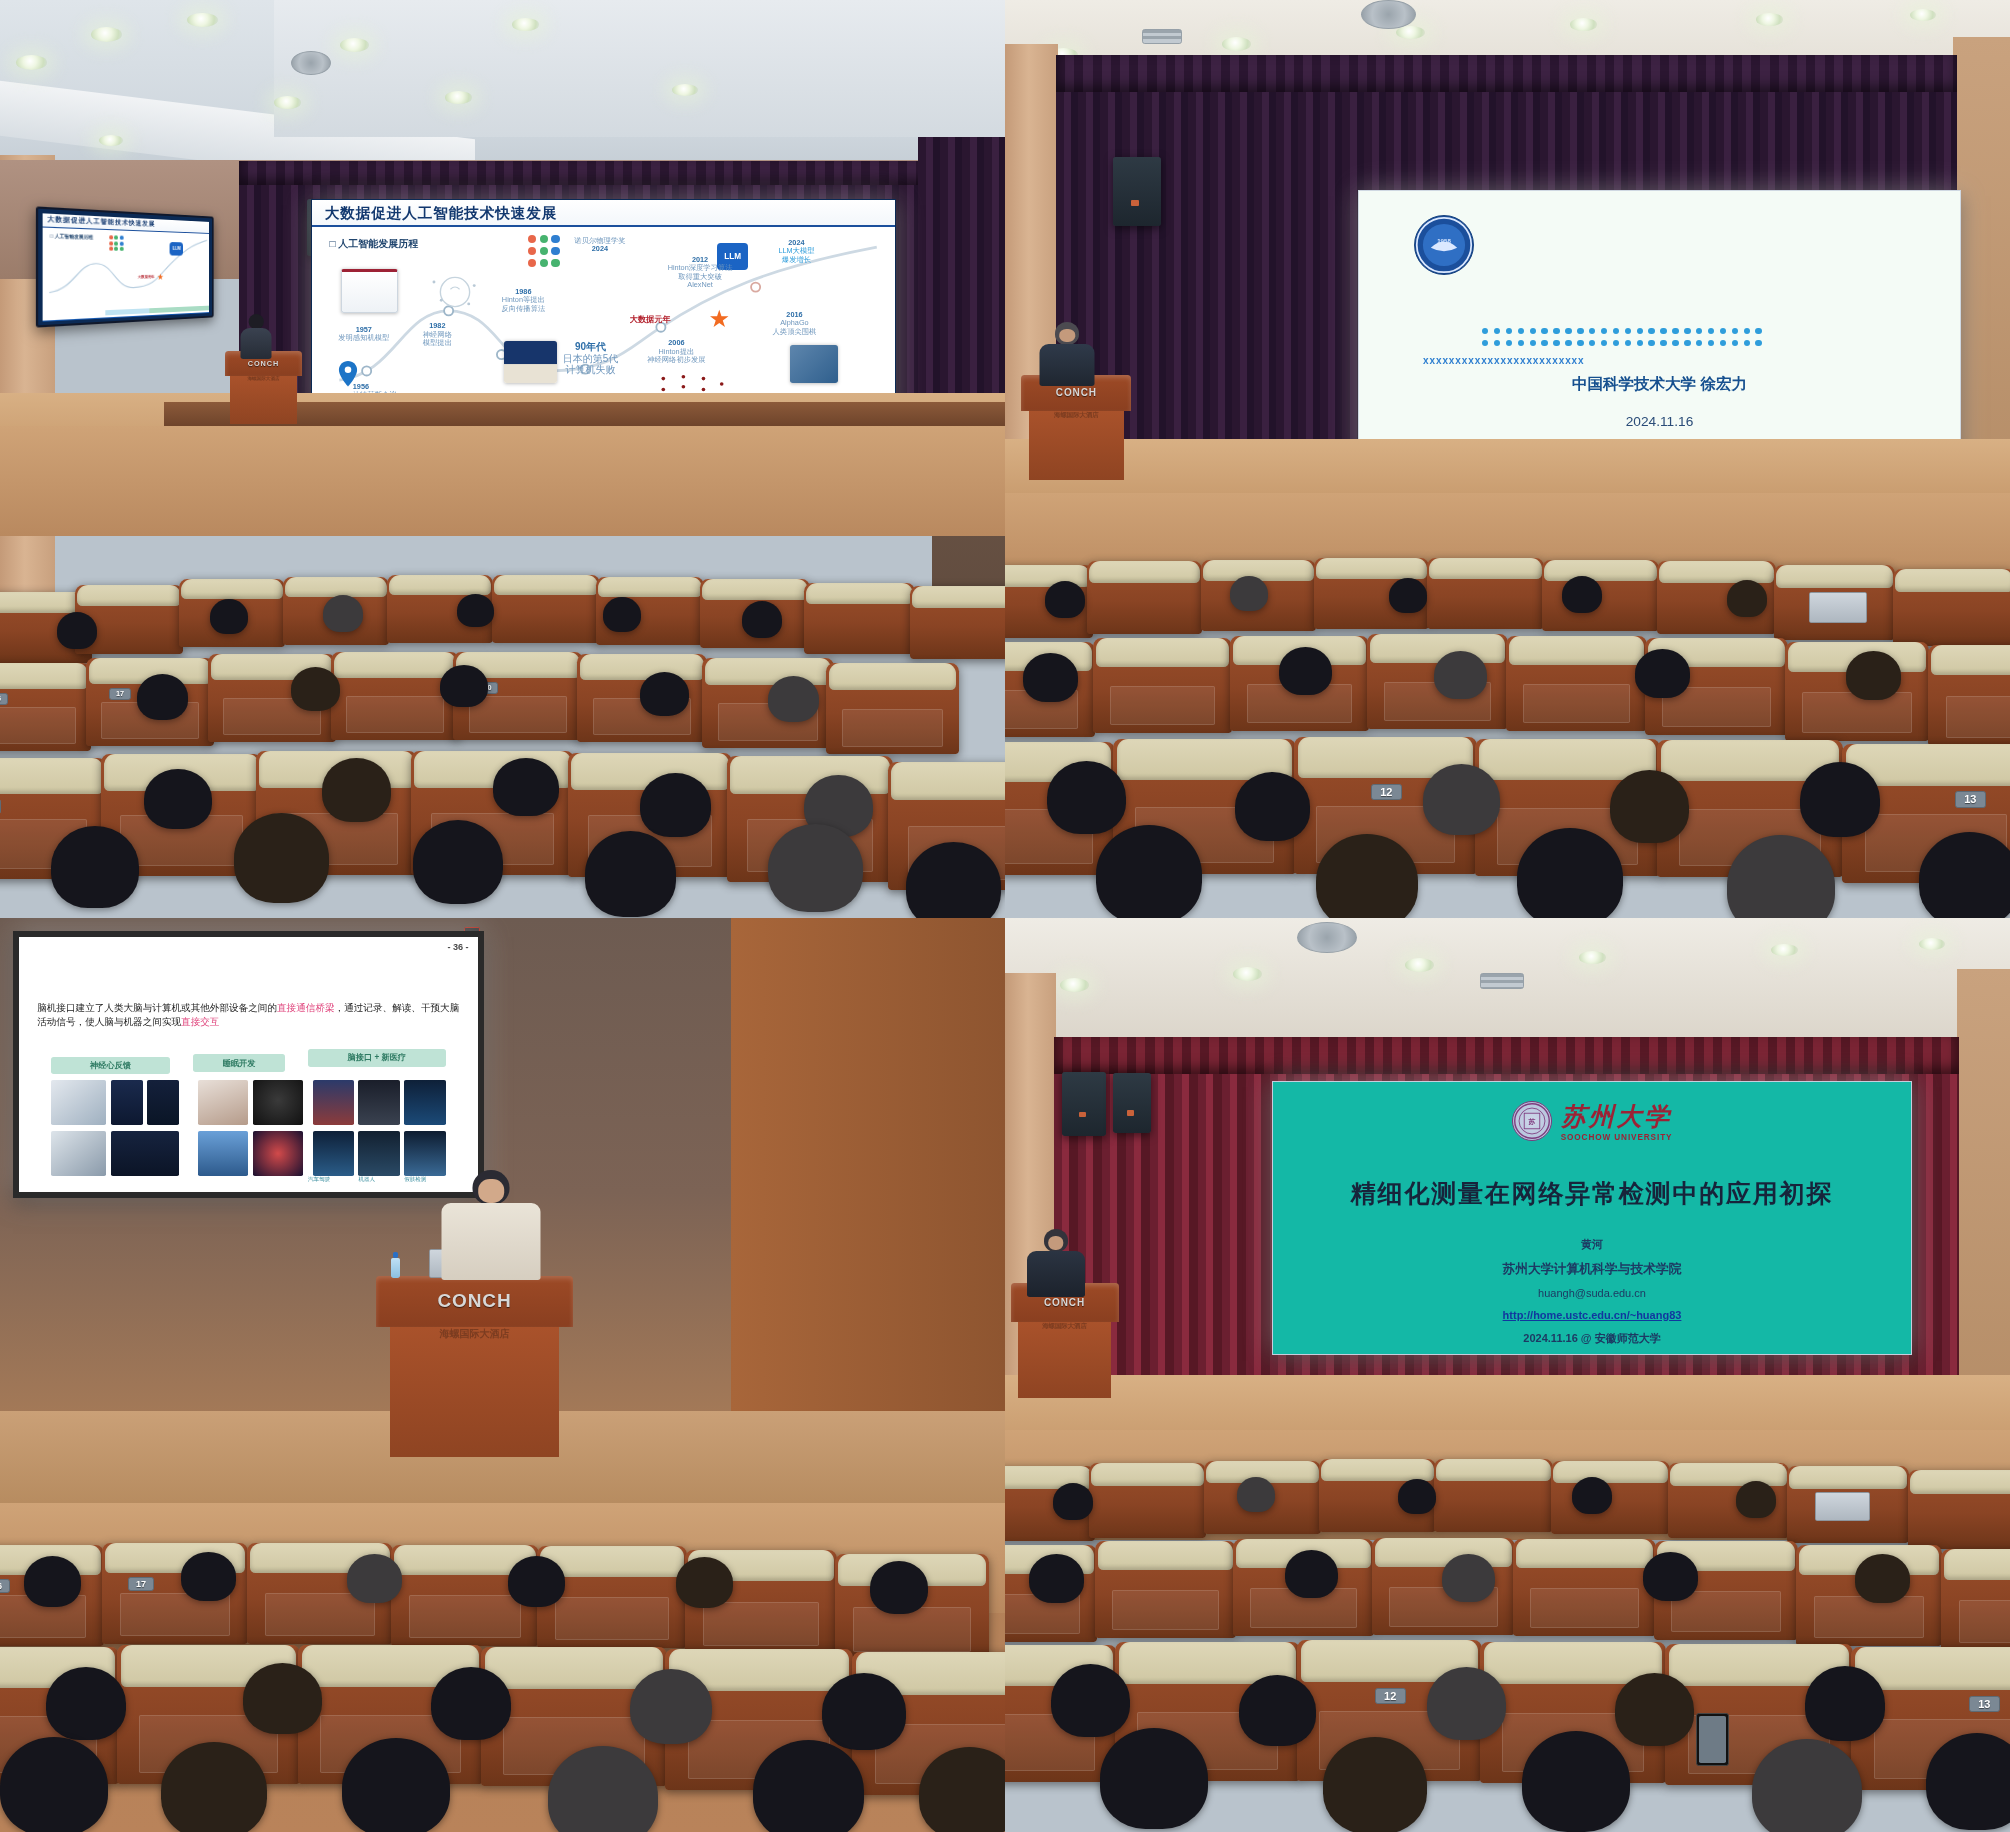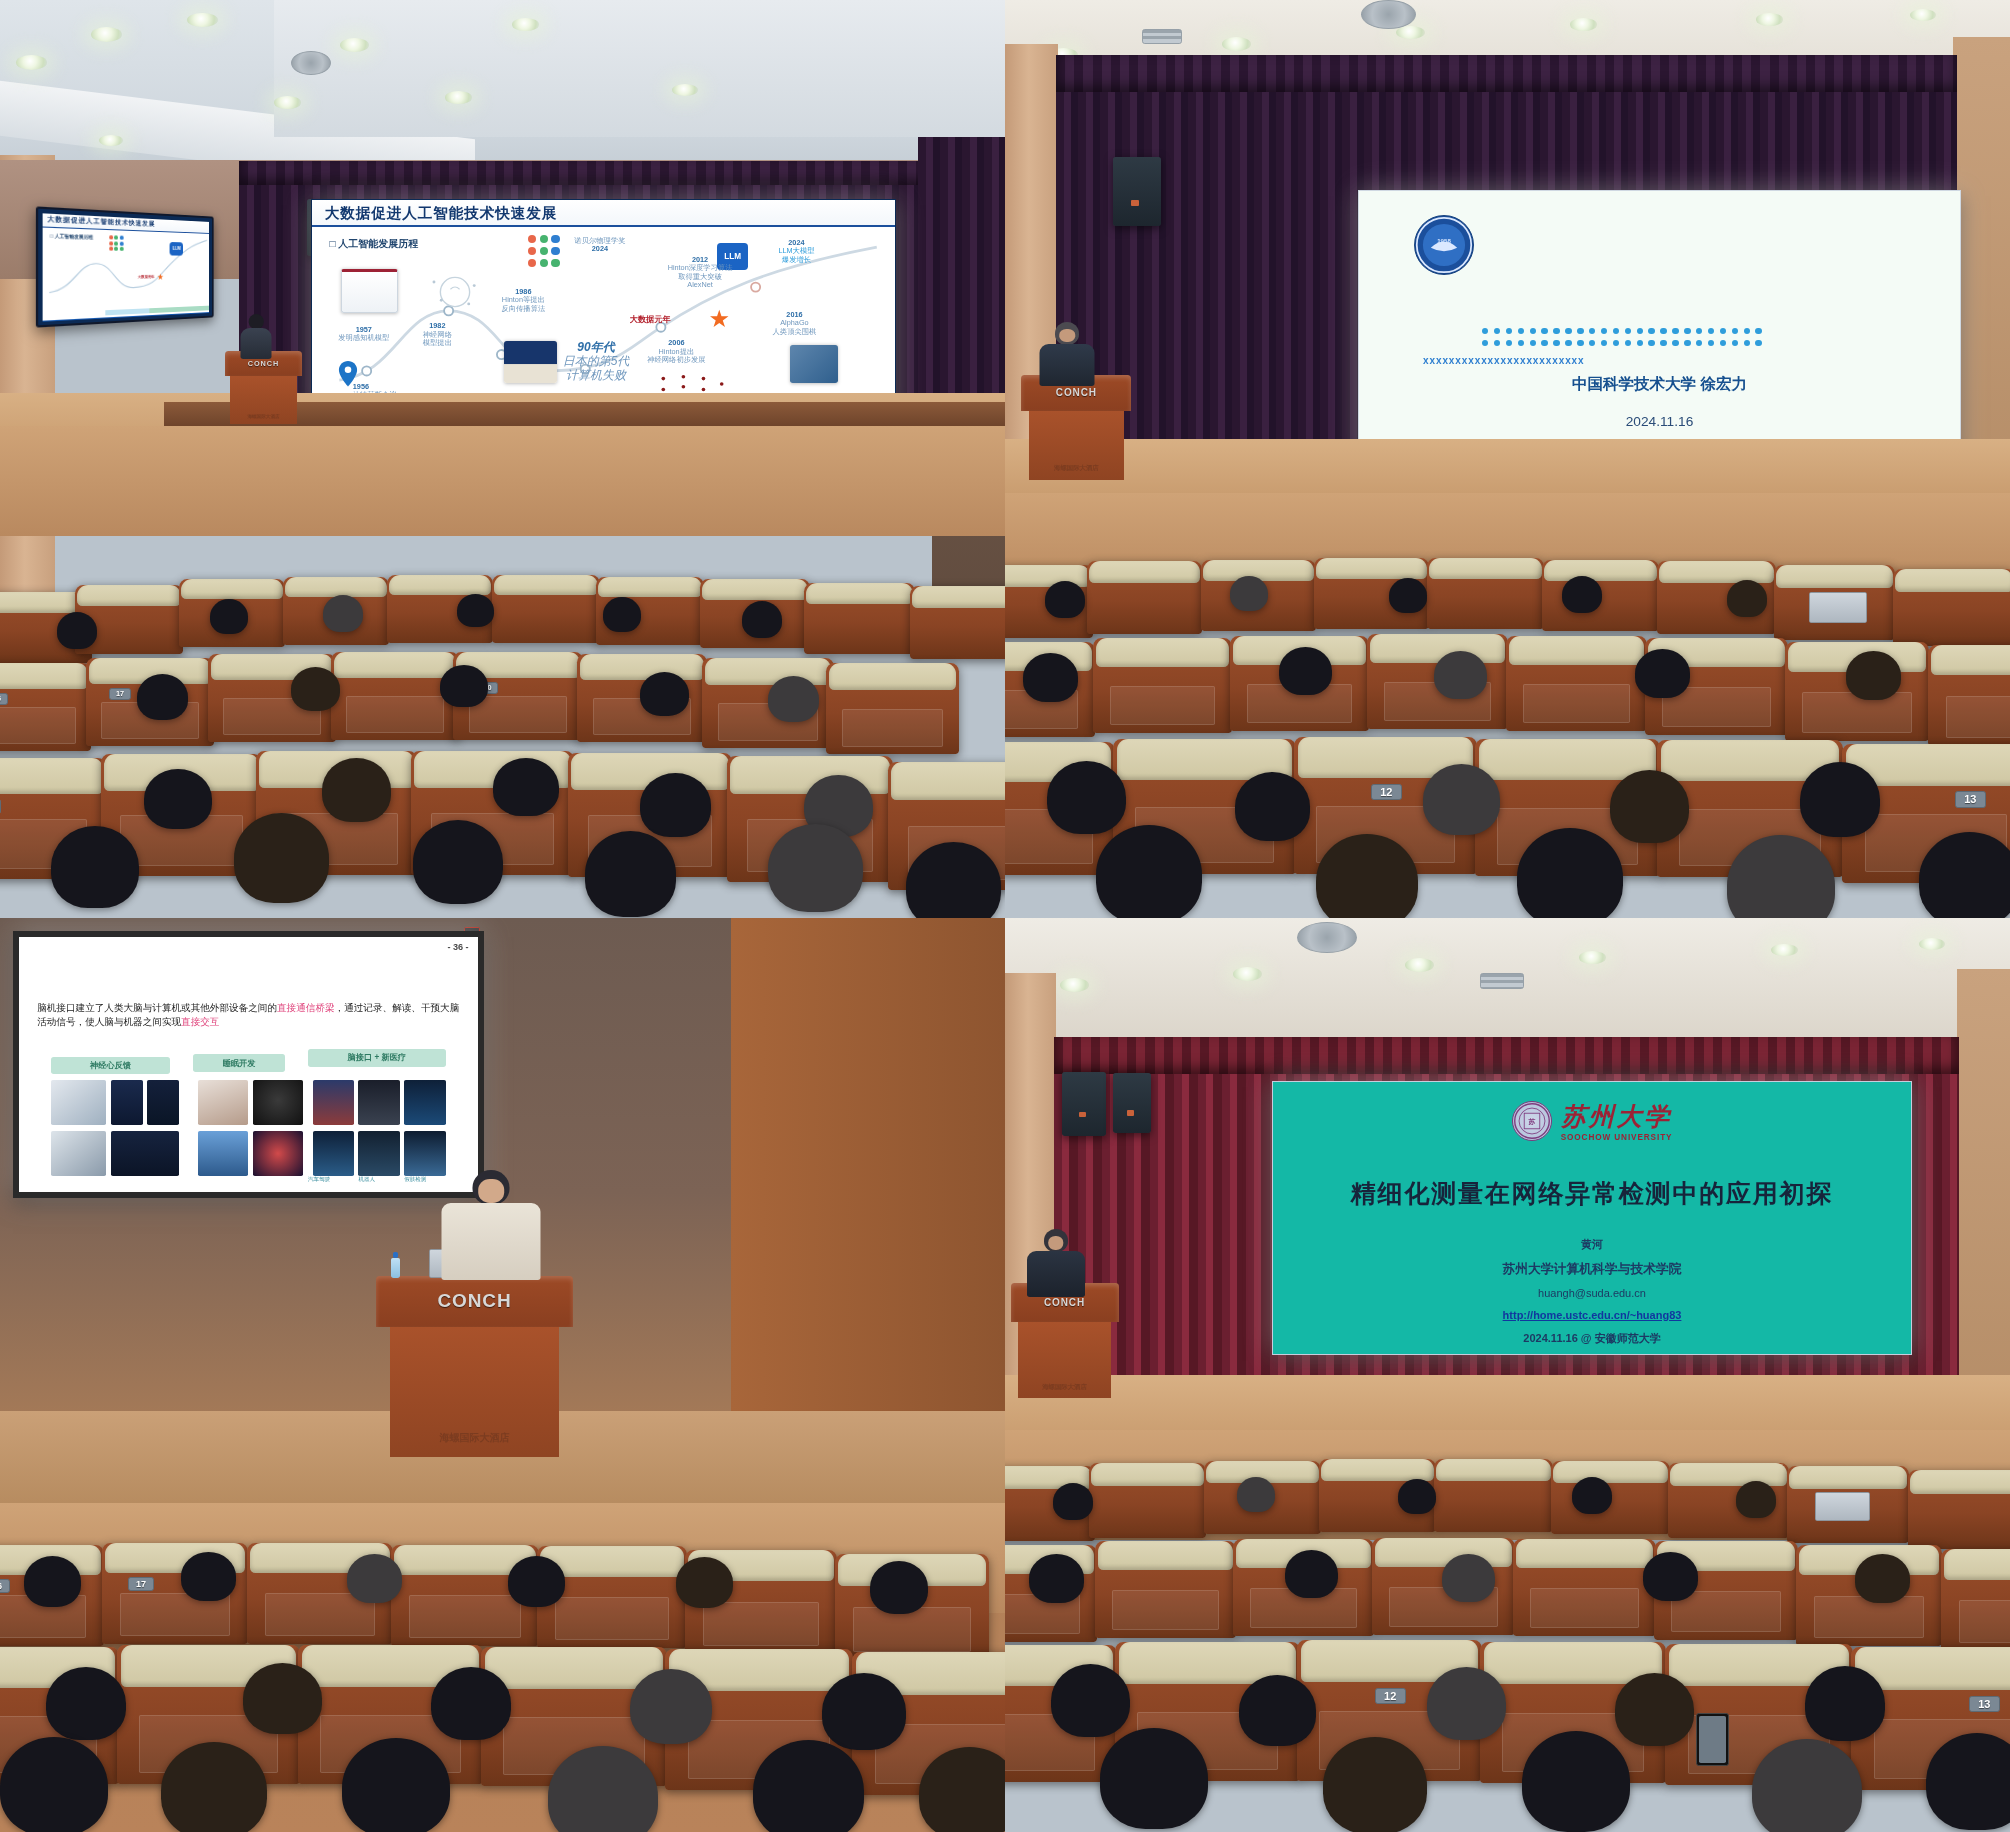--- a/index.html
+++ b/index.html
@@ -106,21 +106,21 @@
     box-shadow:inset 0 2.7px 5.5px rgba(255,255,255,.18);
     display:flex; align-items:center; justify-content:center;
   }
   .podium-brand {
     color:#d8d8d8; font-weight:bold; letter-spacing:0.9px;
     text-shadow:0 0.9px 0.9px rgba(0,0,0,.6);
   }
   .podium-body {
     position:absolute; left:7%; right:7%; top:34%; bottom:0;
     background:linear-gradient(180deg,#a9522b,#8f4422);
-    display:flex; align-items:flex-end; justify-content:center;
+    display:flex; align-items:flex-start; justify-content:center;
     padding-bottom:6%;
   }
   .podium-sub { color:#7b3c20; font-weight:bold; }
 
   
   .speaker { position:absolute; }
   .spk-head {
     position:absolute; left:50%; transform:translateX(-50%);
     top:0; border-radius:50% 50% 46% 46%;
     background:#1d1d24;
@@ -472,21 +472,21 @@
             </svg>
             <div class="tl-label" style="left:19%;top:50%;font-size:7.3px;">
               <span class="yr">1982</span><span>神经网络</span><br><span>模型提出</span>
             </div>
 
             <div class="tl-label" style="left:32.5%;top:32%;font-size:7.3px;">
               <span class="yr">1986</span><span>Hinton等提出</span><br><span>反向传播算法</span>
             </div>
 
             <div class="s1-chip" style="left:33%;top:60%;width:53px;height:42px;background:linear-gradient(180deg,#17356b 0%,#17356b 55%,#e8e2d4 56%,#e8e2d4 100%);"></div>
-            <div class="tl-label" style="left:43%;top:60%;font-size:12px;font-style:italic;">
+            <div class="tl-label" style="left:43%;top:60%;font-size:10px;">
               <span class="yr">90年代</span><span>日本的第5代</span><br><span>计算机失败</span>
             </div>
 
             <div class="tl-label" style="left:57.5%;top:59%;font-size:7.3px;">
               <span class="yr">2006</span><span>Hinton提出</span><br><span>神经网络初步发展</span>
             </div>
             <svg style="position:absolute;left:59%;top:76%;width:73px;height:37px;" viewBox="0 0 80 40">
               <g fill="#8b1a1a">
                 <circle cx="8" cy="8" r="2"></circle>
                   <circle cx="8" cy="20" r="2"></circle>

